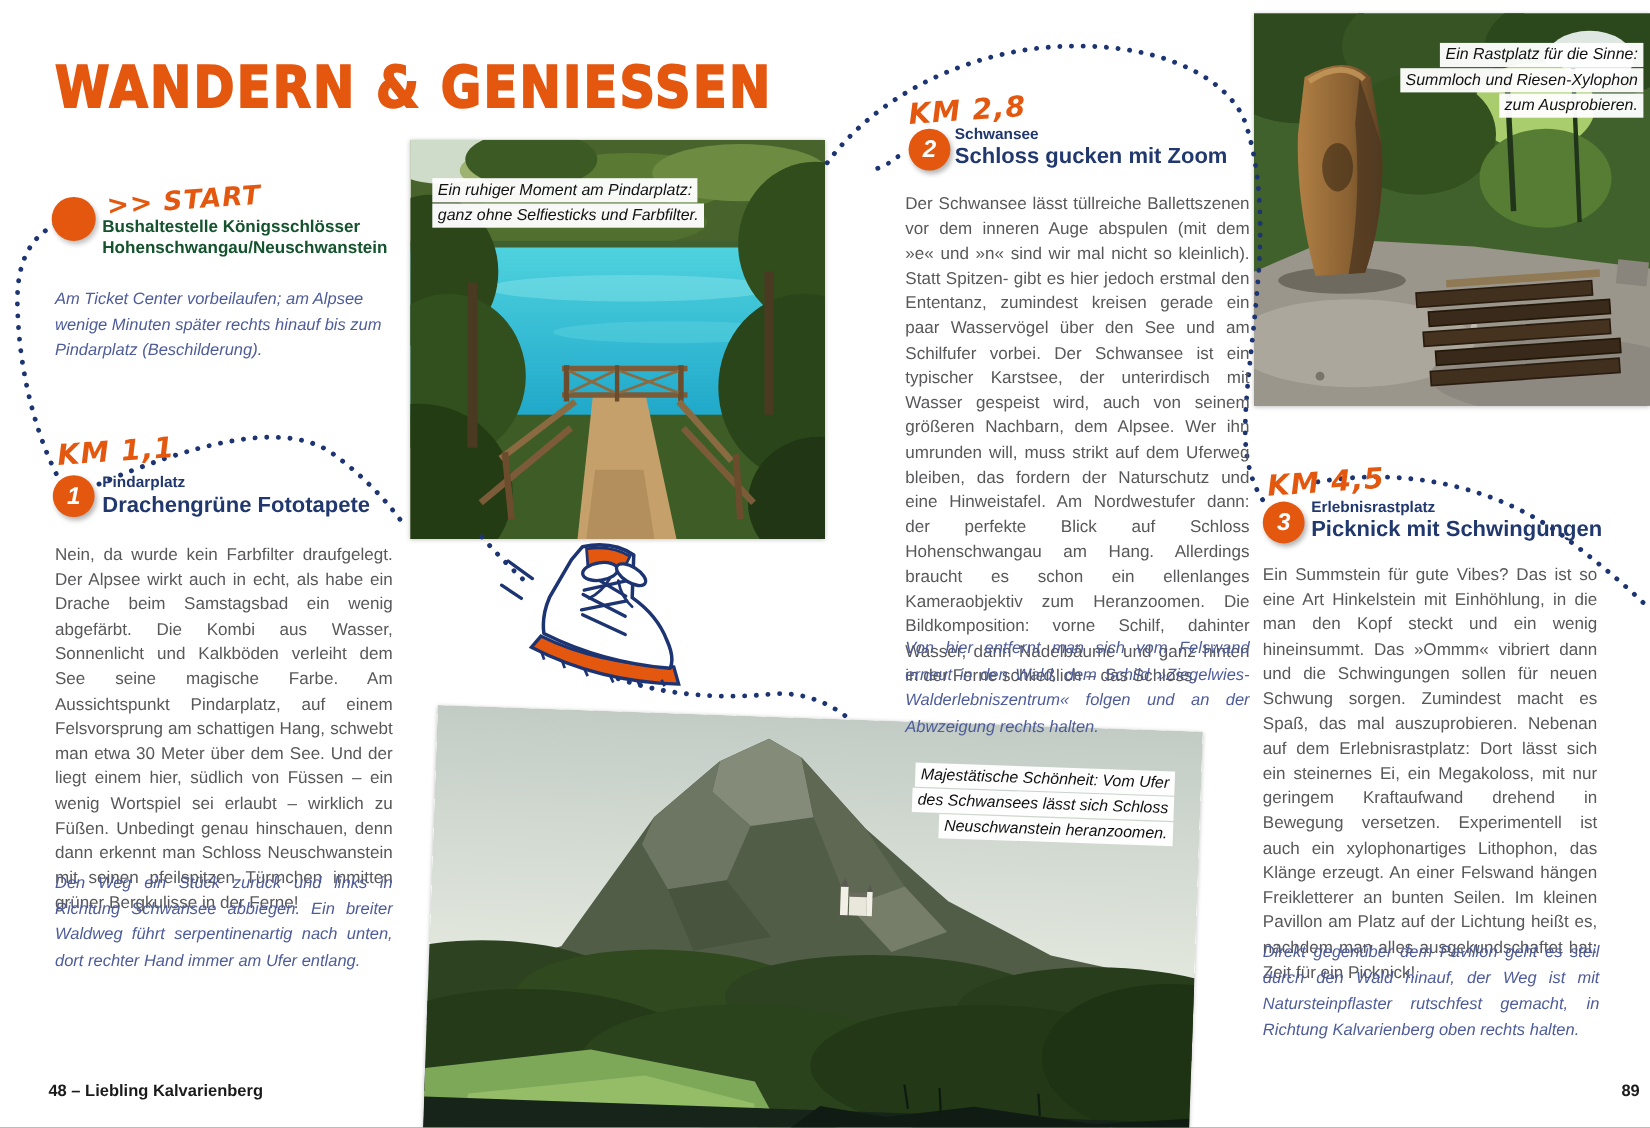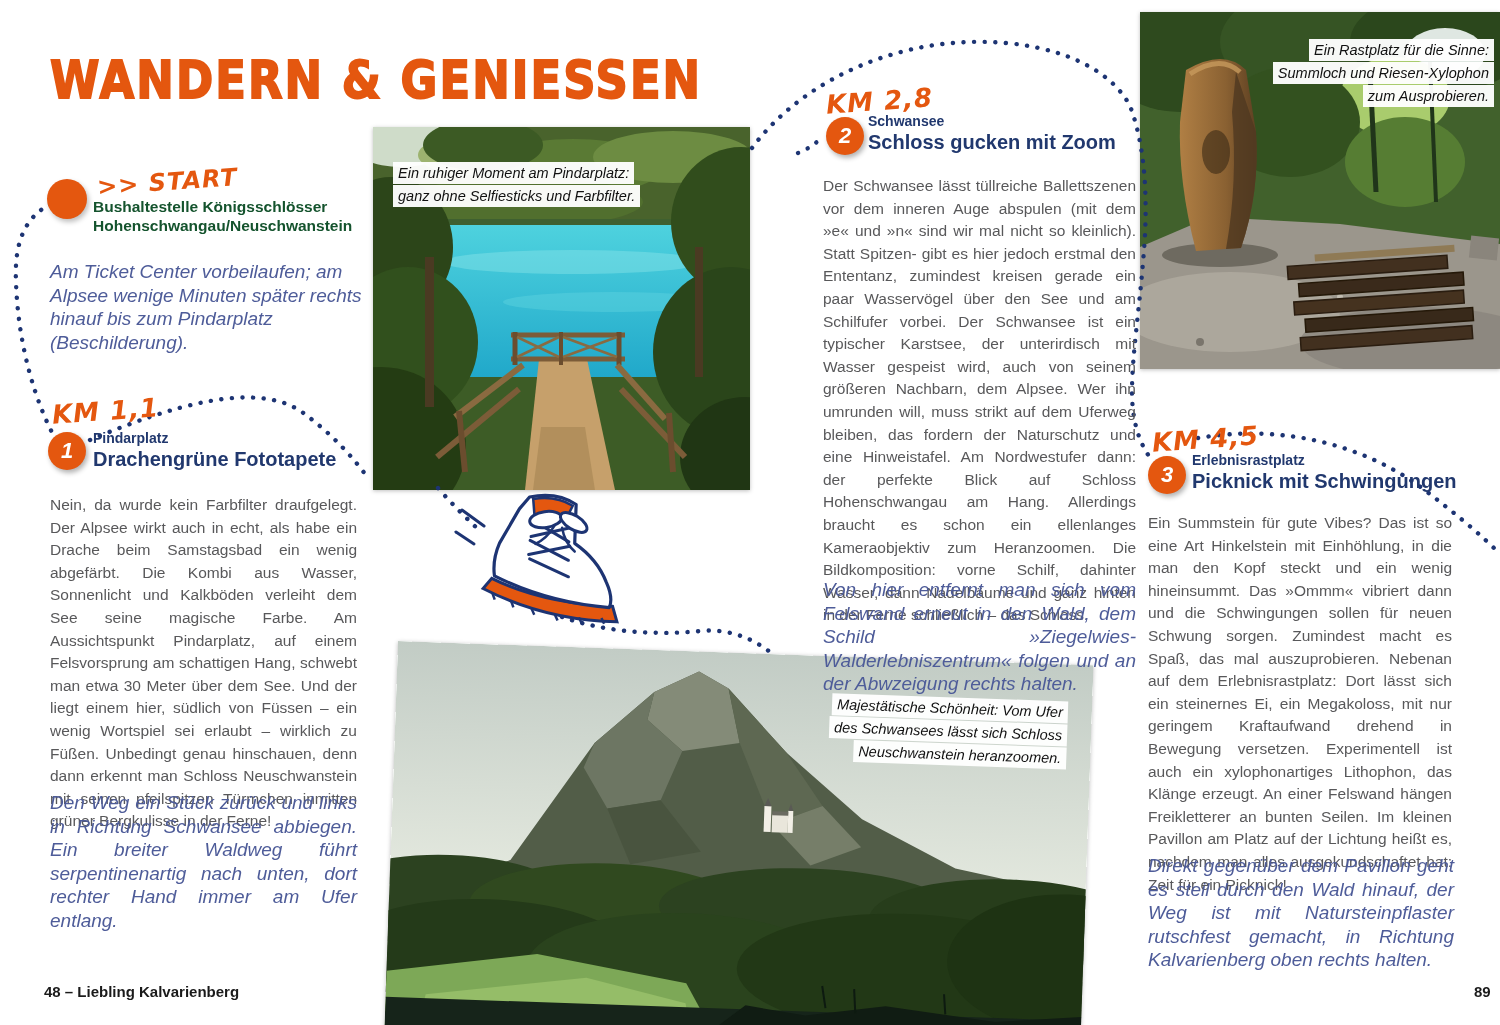--- a/index.html
+++ b/index.html
@@ -9,21 +9,21 @@
   
   .page-title{position:absolute;left:50px;top:50px;font-family:"DejaVu Sans", sans-serif;
     font-weight:bold;font-size:44px;letter-spacing:2px;color:#E4570F;
     transform:scale(1.02,1.18);transform-origin:left top;-webkit-text-stroke:1.6px #E4570F;white-space:nowrap;}
   .script{font-family:"DejaVu Sans", sans-serif;font-style:italic;font-weight:bold;
     color:#E4570F;font-size:26px;letter-spacing:1px;display:inline-block;transform:rotate(-4deg);white-space:nowrap;}
   .kicker{color:#21386E;font-weight:bold;font-size:14px;line-height:16px;}
   .stop-title{color:#21386E;font-weight:bold;font-size:20px;line-height:24px;white-space:nowrap;}
   .stop-name{color:#14532d;font-weight:bold;font-size:15.5px;line-height:19px;}
   .body-text{color:#58585A;font-size:15.5px;line-height:22.6px;text-align:justify;}
-  .directions{color:#4E5C99;font-style:italic;font-size:19px;line-height:23.5px;}
+  .directions{color:#4E5C99;font-style:italic;font-size:15px;line-height:23.5px;}
   .directions.just{text-align:justify;}
   .footer{position:absolute;color:#1a1a1a;font-weight:bold;font-size:15px;}
 
   .badge{position:absolute;width:38px;height:38px;border-radius:50%;background:#E4570F;
     color:#fff;font-weight:bold;font-style:italic;font-size:22px;display:flex;align-items:center;
     justify-content:center;box-shadow:2px 3px 5px rgba(0,0,0,.3);z-index:4;}
   .start-dot{position:absolute;width:40px;height:40px;border-radius:50%;background:#E4570F;
     box-shadow:2px 3px 5px rgba(0,0,0,.25);z-index:4;}
 
   .abs{position:absolute;}

